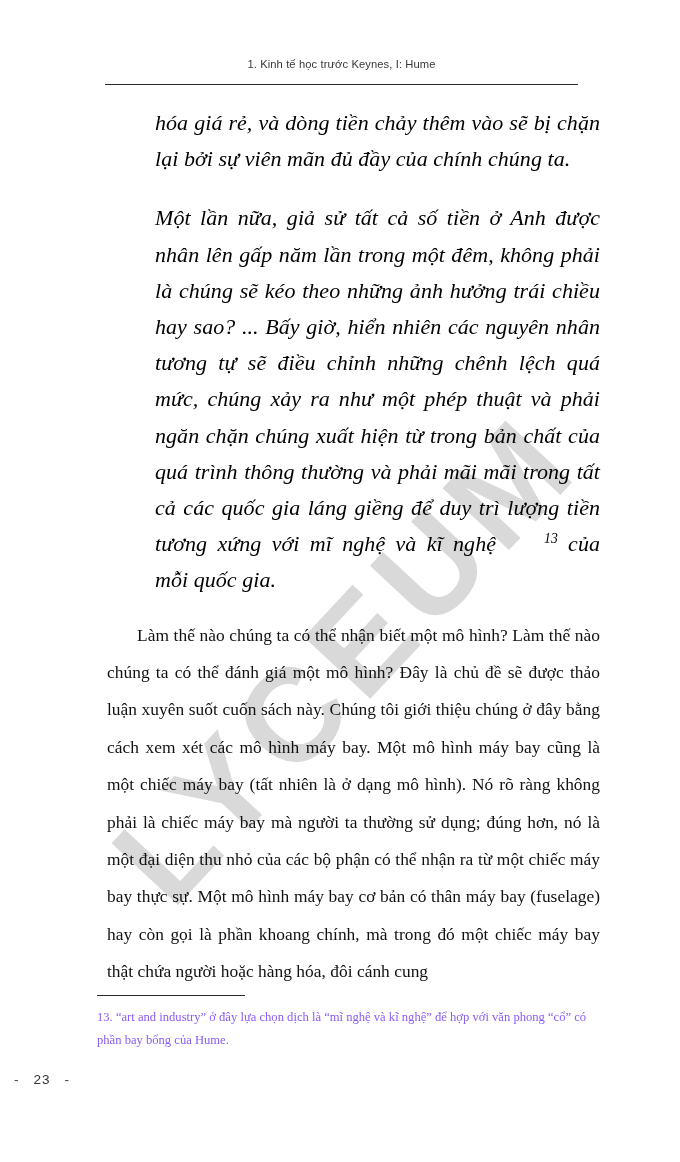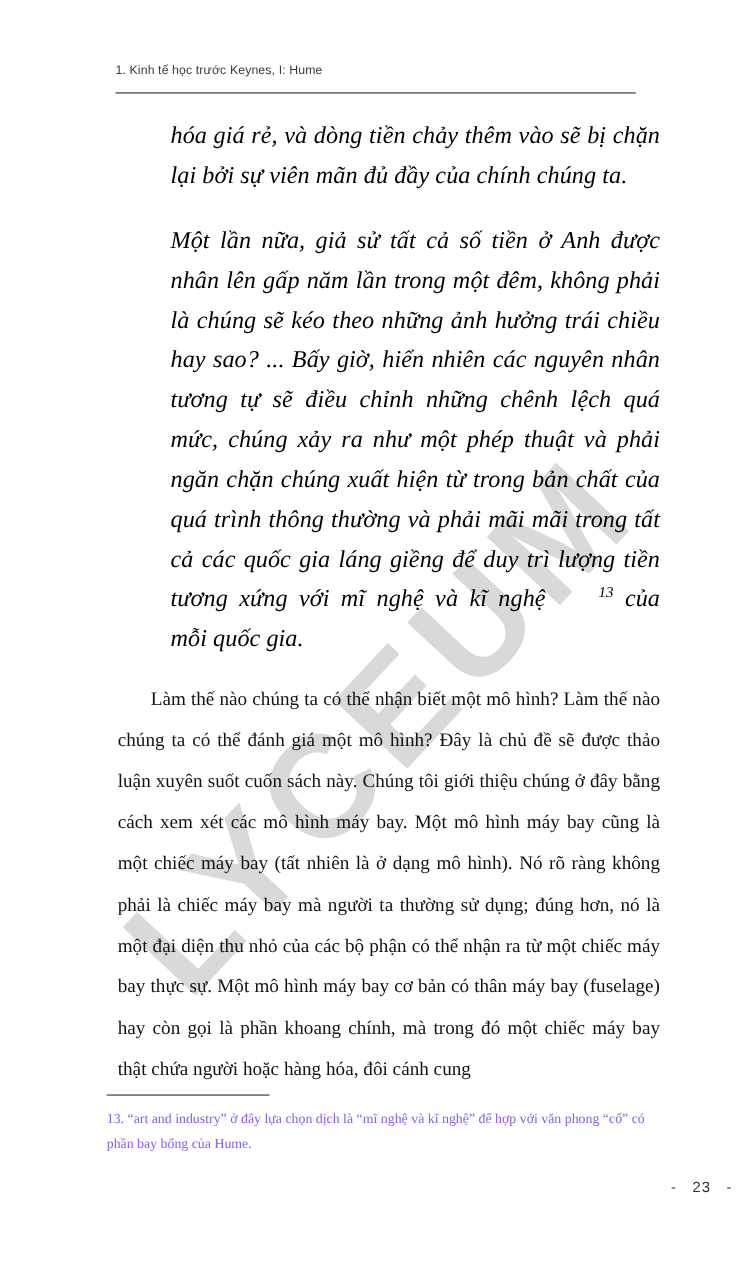--- a/index.html
+++ b/index.html
@@ -58,21 +58,21 @@
     height: 1162px;
     z-index: 1;
   }
 
   
   #running-head {
     position: absolute;
     left: 105px;
     top: 58px;
     width: 473px;
-    text-align: left;
+    text-align: center;
     font-family: "Liberation Sans", "DejaVu Sans", sans-serif;
     font-size: 11.2px;
     color: #3a3a3a;
     letter-spacing: 0.1px;
     white-space: nowrap;
   }
   #header-rule {
     position: absolute;
     left: 105px;
     top: 84px;
@@ -148,21 +148,21 @@
     text-align: left;
     color: #8b5cf6;
   }
 
   
   #folio {
     position: absolute;
     left: 0;
     top: 1072px;
     width: 680px;
-    text-align: right;
+    text-align: left;
     font-family: "Liberation Sans", "DejaVu Sans", sans-serif;
     font-size: 13.5px;
     color: #333333;
     letter-spacing: 1px;
   }
   #folio .dash { display: inline-block; padding: 0 14px; color: #444; }
 </style>
 </head>
 <body>
 

